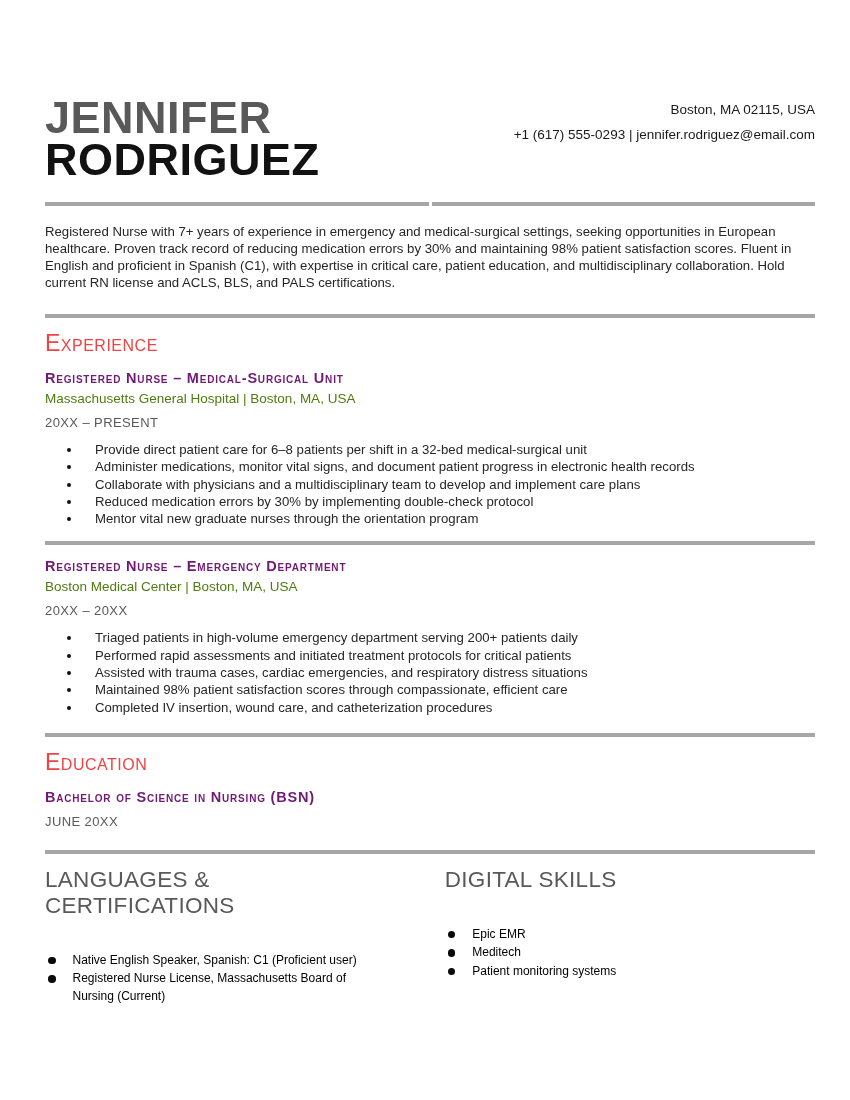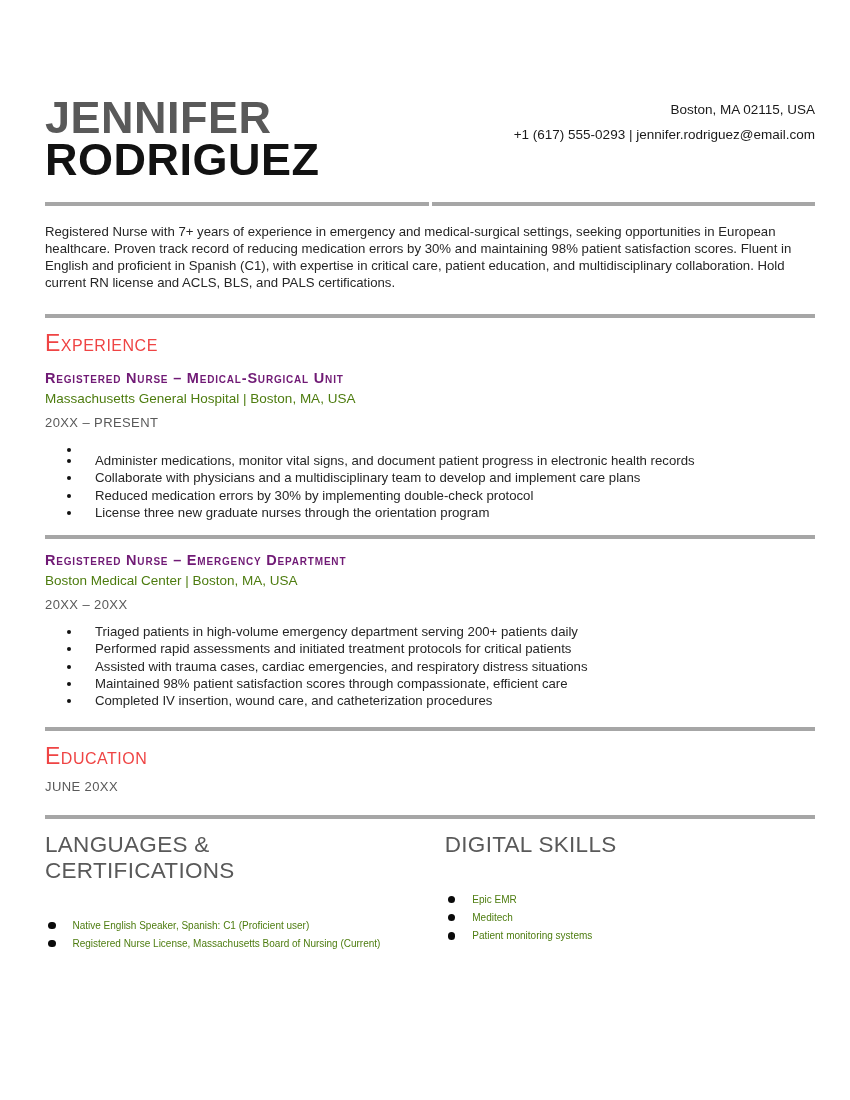--- a/index.html
+++ b/index.html
@@ -110,23 +110,23 @@
   .col-right { flex: 1; }
   .col-title {
     font-size: 22.5px;
     font-weight: 400;
     color: #595959;
     letter-spacing: 0.3px;
   }
   .big-bullets { list-style: none; margin-top: 33px; }
   .big-bullets li {
     display: flex;
-    font-size: 10px;
+    font-size: 12px;
     line-height: 17.8px;
-    color: #4d7c0f;
+    color: #000000;
     margin-bottom: 0.5px;
   }
   .big-bullets .dot {
     flex: 0 0 auto;
     width: 7.5px; height: 7.5px;
     border-radius: 50%;
     background: #0a0a0a;
     margin: 5px 0 0 3px;
   }
   .big-bullets .bullet-text { margin-left: 17px; }
@@ -159,40 +159,41 @@
   <h2 class="section-title">Experience</h2>
 
   <div class="job">
     <div class="job-title">Registered Nurse – Medical-Surgical Unit</div>
     <div class="job-company">Massachusetts General Hospital | Boston, MA, USA</div>
     <div class="job-dates">20XX – PRESENT</div>
     <ul class="bullets">
 
         <li>
           <span class="dot"></span>
+          <span class="bullet-text">Provide direct patient care for 6–8 patients per shift in a 32-bed medical-surgical unit</span>
         </li>
 
         <li>
           <span class="dot"></span>
           <span class="bullet-text">Administer medications, monitor vital signs, and document patient progress in electronic health records</span>
         </li>
 
         <li>
           <span class="dot"></span>
           <span class="bullet-text">Collaborate with physicians and a multidisciplinary team to develop and implement care plans</span>
         </li>
 
         <li>
           <span class="dot"></span>
           <span class="bullet-text">Reduced medication errors by 30% by implementing double-check protocol</span>
         </li>
 
         <li>
           <span class="dot"></span>
-          <span class="bullet-text">License three new graduate nurses through the orientation program</span>
+          <span class="bullet-text">Mentor vital new graduate nurses through the orientation program</span>
         </li>
       </ul>
   </div>
 
   <div class="divider divider-3"></div>
 
   <div class="job">
     <div class="job-title">Registered Nurse – Emergency Department</div>
     <div class="job-company">Boston Medical Center | Boston, MA, USA</div>
     <div class="job-dates">20XX – 20XX</div>
@@ -222,20 +223,21 @@
           <span class="dot"></span>
           <span class="bullet-text">Completed IV insertion, wound care, and catheterization procedures</span>
         </li>
       </ul>
   </div>
 
   <div class="divider divider-4"></div>
 
   <h2 class="section-title">Education</h2>
   <div class="edu">
+    <div class="edu-degree">Bachelor of Science in Nursing (BSN)</div>
     <div class="edu-date">JUNE 20XX</div>
   </div>
 
   <div class="divider divider-5"></div>
 
   <div class="bottom">
     <div class="col-left">
       <h2 class="col-title">LANGUAGES &amp; CERTIFICATIONS</h2>
       <ul class="big-bullets">
 

